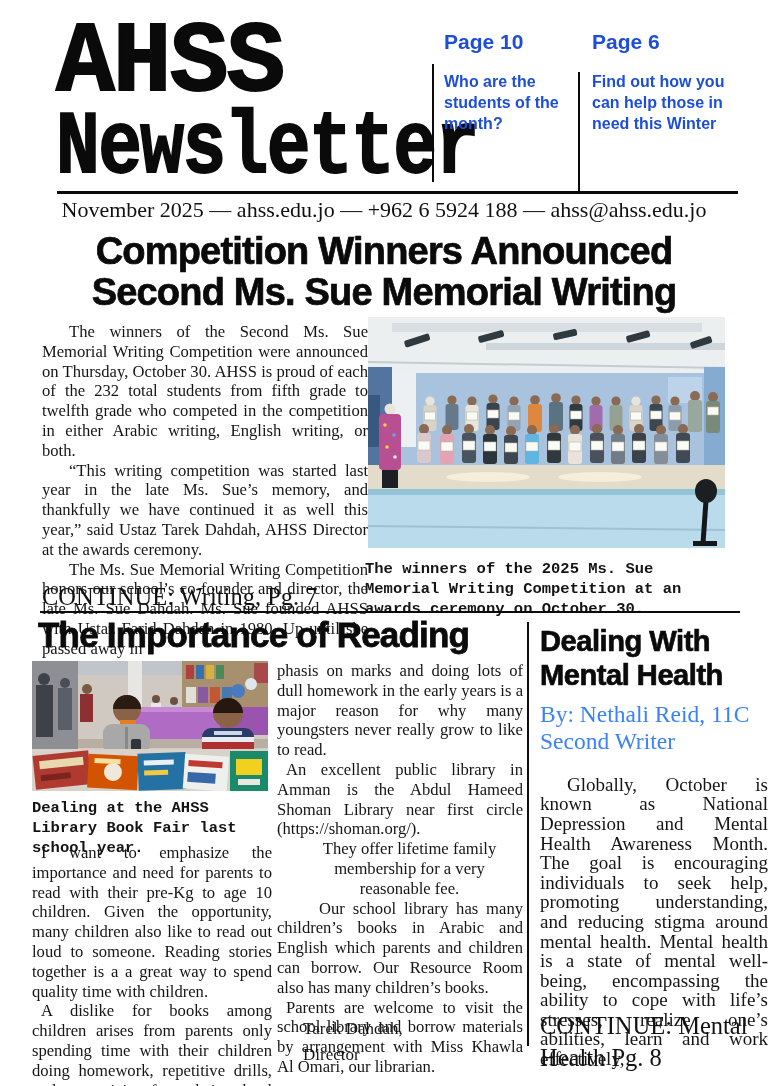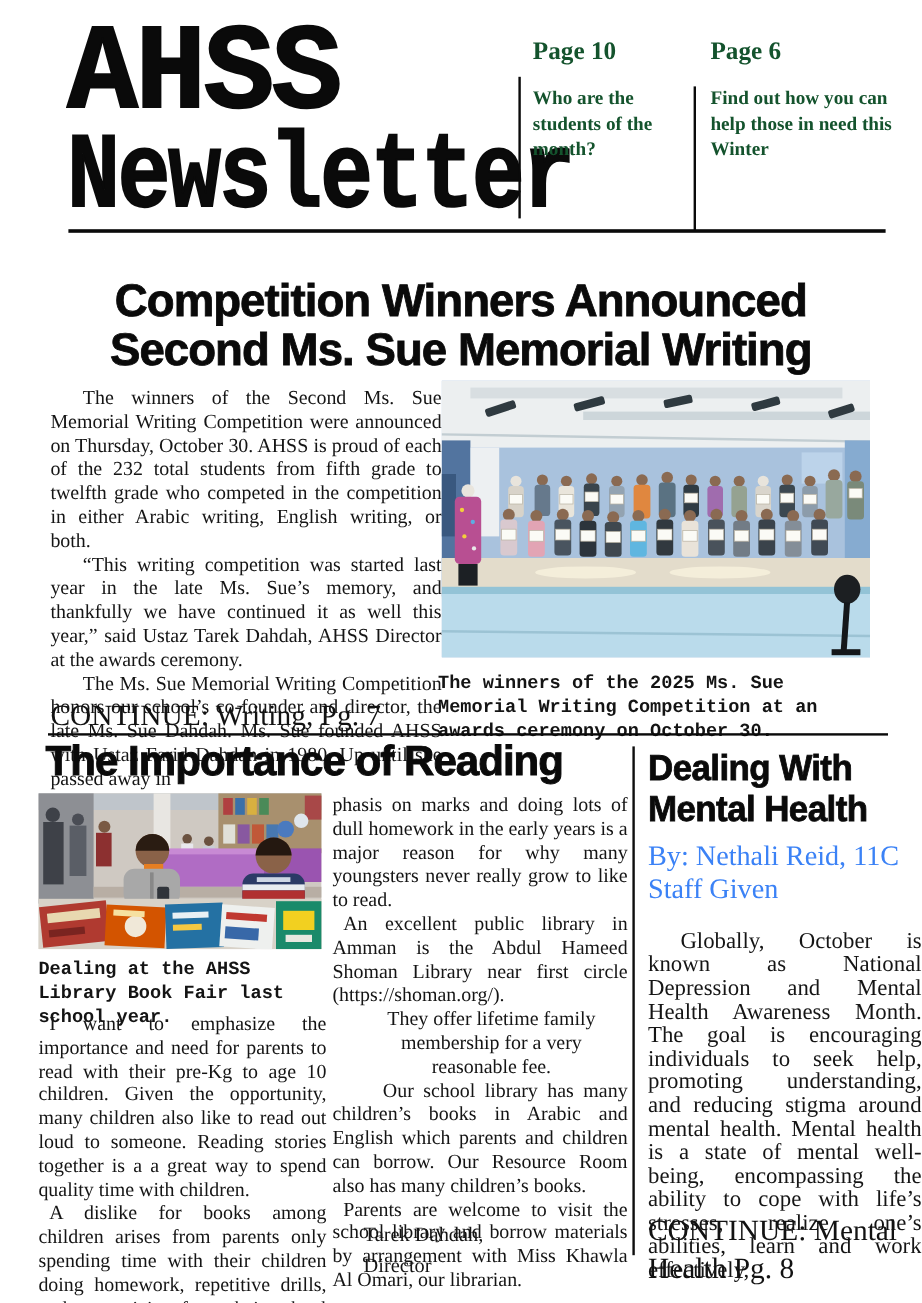--- a/index.html
+++ b/index.html
@@ -10,21 +10,21 @@
   .abs{position:absolute}
   .sans{font-family:"Liberation Sans",sans-serif}
 
   
   .mast-title{left:56px;top:18px;font-family:Liberation Mono, monospace;
               font-weight:700;color:#0a0a0a;-webkit-text-stroke:1.8px #0a0a0a}
   .mast-l1{display:block;font-size:101px;line-height:.9;letter-spacing:-2px;
            transform:scaleX(.97);transform-origin:left top}
   .mast-l2{display:block;font-size:89px;line-height:.95;letter-spacing:-2px;margin-top:-2px;
            transform:scaleX(.82);transform-origin:left top}
-  .teaser{font-family:Liberation Serif, serif;font-weight:700;color:#14532d}
+  .teaser{font-family:Liberation Sans, sans-serif;font-weight:700;color:#1d4ed8}
   .teaser .pg{font-size:21px}
   .teaser .tx{font-size:16px;line-height:1.32;margin-top:17px}
   .t1{left:444px;top:30px;width:124px}
   .t2{left:592px;top:30px;width:152px}
   .vline{position:absolute;width:2px;background:#0a0a0a}
   .v1{left:432px;top:64px;height:118px}
   .v2{left:578px;top:72px;height:121px}
   .hrule{position:absolute;background:#0a0a0a}
   .mast-rule{left:57px;top:191px;width:681px;height:3px}
   .dateline{left:0;top:197px;width:768px;text-align:center;font-size:22px;color:#101010}
@@ -89,20 +89,21 @@
   </div>
   <div class="abs teaser t2">
     <div class="pg">Page 6</div>
     <div class="tx">Find out how you can help those in need this Winter</div>
   </div>
 
   <div class="vline v1"></div>
   <div class="vline v2"></div>
   <div class="hrule mast-rule"></div>
 
+  <div class="abs dateline">November 2025 — ahss.edu.jo — +962 6 5924 188 — ahss@ahss.edu.jo</div>
 
   <h2 class="abs headline1 sans">
     <span>Competition Winners Announced</span>
     <span>Second Ms. Sue Memorial Writing</span>
   </h2>
 
   <div class="abs body-col a1col">
     <p>The winners of the Second Ms. Sue Memorial Writing Competition were announced on Thursday, October 30. AHSS is proud of each of the 232 total students from fifth grade to twelfth grade who competed in the competition in either Arabic writing, English writing, or both.</p>
     <p>“This writing competition was started last year in the late Ms. Sue’s memory, and thankfully we have continued it as well this year,” said Ustaz Tarek Dahdah, AHSS Director at the awards ceremony.</p>
     <p>The Ms. Sue Memorial Writing Competition honors our school’s co-founder and director, the late Ms. Sue Dahdah. Ms. Sue founded AHSS with Ustaz Farid Dahdah in 1980. Up until she passed away in</p>
@@ -424,21 +425,21 @@
 
   <div class="vline v3"></div>
 
   <div class="abs mh">
     <h2 class="mh-head">
       <span>Dealing With</span>
       <span>Mental Health</span>
     </h2>
     <div class="mh-byline">
       <span>By: Nethali Reid, 11C</span>
-      <span>Staff Given</span>
+      <span>Second Writer</span>
     </div>
     <div class="mh-body">
       <p>Globally, October is known as National Depression and Mental Health Awareness Month. The goal is encouraging individuals to seek help, promoting understanding, and reducing stigma around mental health. Mental health is a state of mental well-being, encompassing the ability to cope with life’s stresses, realize one’s abilities, learn and work effectively,</p>
     </div>
   </div>
 
   <div class="abs continue cont2">CONTINUE: Mental Health Pg. 8</div>
 
 </div>
 

